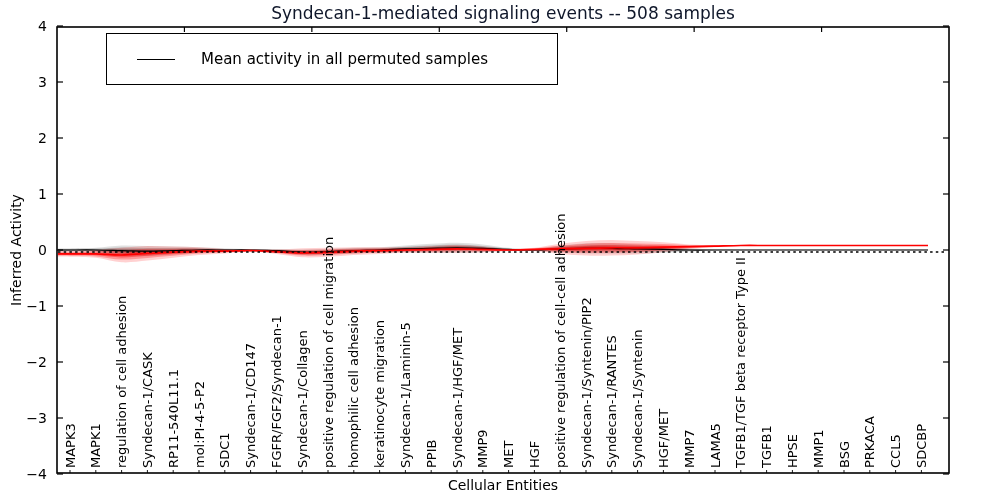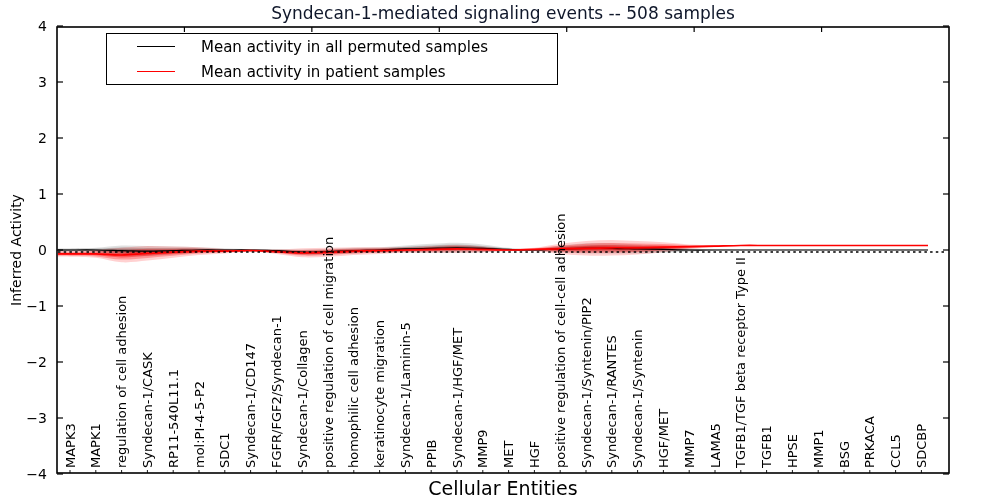--- a/index.html
+++ b/index.html
@@ -1,21 +1,21 @@
 <!DOCTYPE html>
 <html><head>
 <meta charset="utf-8">
 <style>
   html,body{margin:0;padding:0;background:#ffffff;}
   #figure{position:relative;width:1000px;height:500px;background:#ffffff;
           font-family:"DejaVu Sans","Liberation Sans",sans-serif;overflow:hidden;}
   #title{position:absolute;left:57px;top:3px;width:892px;text-align:center;
          font-size:17px;color:#0f172a;}
   #xlabel{position:absolute;left:57px;top:477px;width:892px;text-align:center;
-          font-size:19px;color:#000;}
+          font-size:14px;color:#000;}
   #legend{position:absolute;left:62px;top:33px;width:452px;height:52px;
           border:1.6px solid #000;background:#fff;box-sizing:border-box;
           display:flex;flex-direction:column;justify-content:center;margin-left:44px;}
   .legend-row{display:flex;align-items:center;height:30px;padding-left:30px;}
   .legend-swatch{width:38px;height:0;border-top:1.8px solid #000;margin-right:26px;flex:none;}
   .legend-label{font-size:15px;color:#000;white-space:nowrap;}
   svg text{font-family:"DejaVu Sans","Liberation Sans",sans-serif;}
 </style>
 </head>
 <body>
@@ -146,18 +146,14 @@
     <text x="16" y="250" transform="rotate(-90 16 250)" text-anchor="middle" dominant-baseline="central" font-size="14" fill="#000000">Inferred Activity</text>
   </svg>
 
   <div id="xlabel">Cellular Entities</div>
 
   <div id="legend">
     <div class="legend-row">
       <div class="legend-swatch" style="border-top-color: rgb(0, 0, 0);"></div>
       <div class="legend-label">Mean activity in all permuted samples</div>
     </div>
-    <div class="legend-row">
-      <div class="legend-swatch" style="border-top-color: rgb(255, 0, 0);"></div>
-      <div class="legend-label">Mean activity in patient samples</div>
-    </div>
   </div>
 </div>
 
 </body></html>

